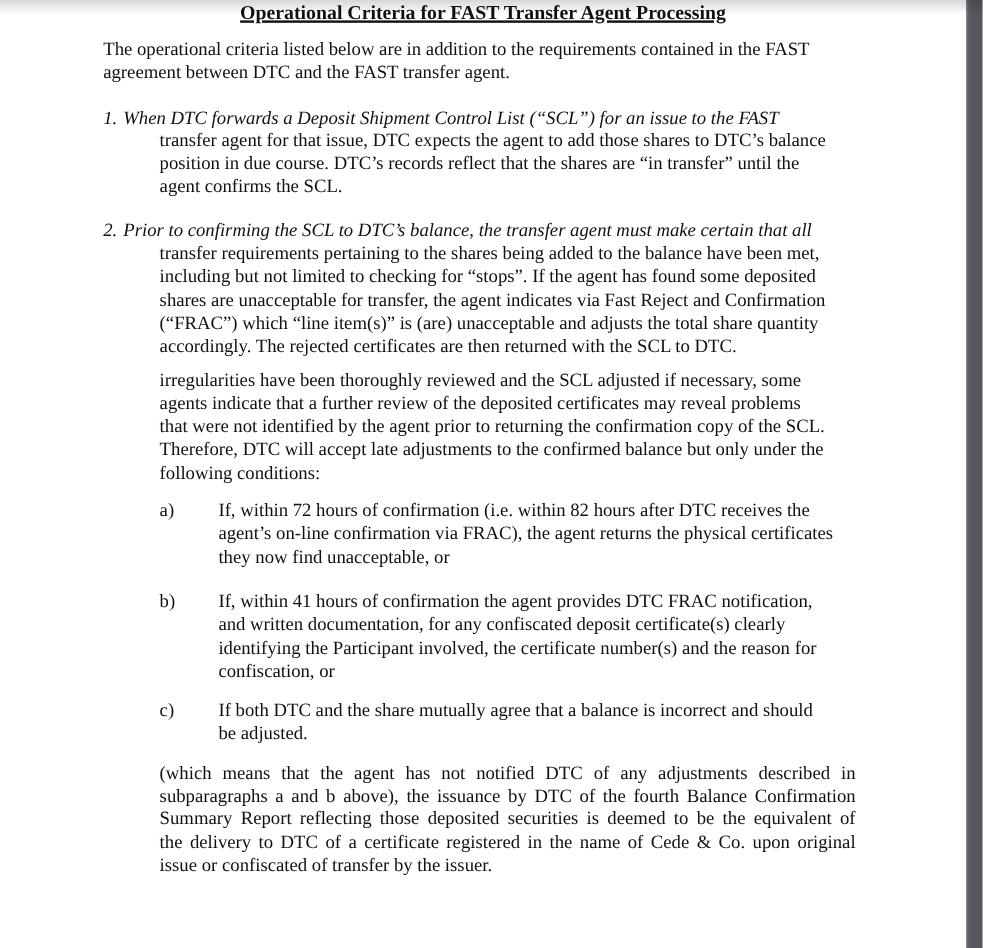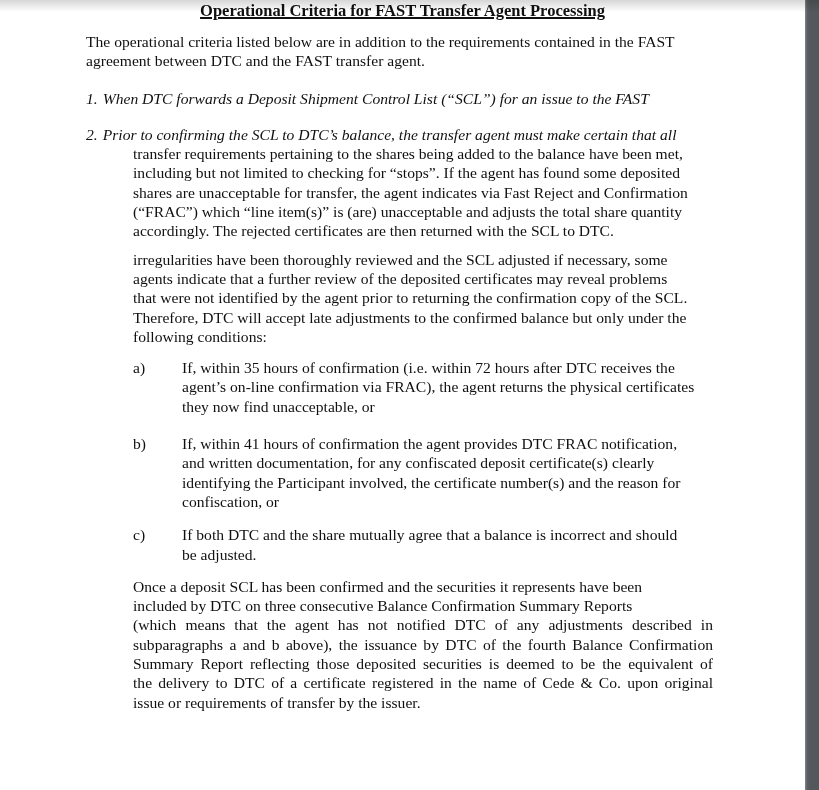--- a/index.html
+++ b/index.html
@@ -99,20 +99,23 @@
 <div class="viewport">
   <div class="page">
 
     <h1 class="doc-title">Operational Criteria for FAST Transfer Agent Processing</h1>
 
     <p class="intro">The operational criteria listed below are in addition to the requirements contained in the FAST
 agreement between DTC and the FAST transfer agent.</p>
 
     <div class="item mt-item1">
       <div class="item-first"><span class="item-num">1.</span><span>When DTC forwards a Deposit Shipment Control List (“SCL”) for an issue to the FAST</span></div>
+      <div class="item-rest">transfer agent for that issue, DTC expects the agent to add those shares to DTC’s balance
+position in due course. DTC’s records reflect that the shares are “in transfer” until the
+agent confirms the SCL.</div>
     </div>
 
     <div class="item mt-item2">
       <div class="item-first"><span class="item-num">2.</span><span>Prior to confirming the SCL to DTC’s balance, the transfer agent must make certain that all</span></div>
       <div class="item-rest">transfer requirements pertaining to the shares being added to the balance have been met,
 including but not limited to checking for “stops”. If the agent has found some deposited
 shares are unacceptable for transfer, the agent indicates via Fast Reject and Confirmation
 (“FRAC”) which “line item(s)” is (are) unacceptable and adjusts the total share quantity
 accordingly. The rejected certificates are then returned with the SCL to DTC.</div>
     </div>
@@ -120,45 +123,43 @@
     <div class="item mt-item3">
       <div class="item-rest">irregularities have been thoroughly reviewed and the SCL adjusted if necessary, some
 agents indicate that a further review of the deposited certificates may reveal problems
 that were not identified by the agent prior to returning the confirmation copy of the SCL.
 Therefore, DTC will accept late adjustments to the confirmed balance but only under the
 following conditions:</div>
     </div>
 
     <div class="sub-item mt-suba">
       <span class="sub-label">a)</span>
-      <div class="sub-text">If, within 35 hours of confirmation (i.e. within 72 hours after DTC receives the
+      <div class="sub-text">If, within 72 hours of confirmation (i.e. within 82 hours after DTC receives the
 agent’s on-line confirmation via FRAC), the agent returns the physical certificates
 they now find unacceptable, or</div>
     </div>
 
     <div class="sub-item mt-subb">
       <span class="sub-label">b)</span>
       <div class="sub-text">If, within 41 hours of confirmation the agent provides DTC FRAC notification,
 and written documentation, for any confiscated deposit certificate(s) clearly
 identifying the Participant involved, the certificate number(s) and the reason for
 confiscation, or</div>
     </div>
 
     <div class="sub-item mt-subc">
       <span class="sub-label">c)</span>
       <div class="sub-text">If both DTC and the share mutually agree that a balance is incorrect and should
 be adjusted.</div>
     </div>
 
     <div class="closing">
-      <div class="closing-normal">Once a deposit SCL has been confirmed and the securities it represents have been
-included by DTC on three consecutive Balance Confirmation Summary Reports</div>
       <div class="closing-justified">(which means that the agent has not notified DTC of any adjustments described in
 subparagraphs a and b above), the issuance by DTC of the fourth Balance Confirmation
 Summary Report reflecting those deposited securities is deemed to be the equivalent of
 the delivery to DTC of a certificate registered in the name of Cede &amp; Co. upon original</div>
-      <div class="closing-normal">issue or requirements of transfer by the issuer.</div>
+      <div class="closing-normal">issue or confiscated of transfer by the issuer.</div>
     </div>
 
   </div>
 
   <div class="scrollbar"></div>
 </div>
 
 </body></html>

